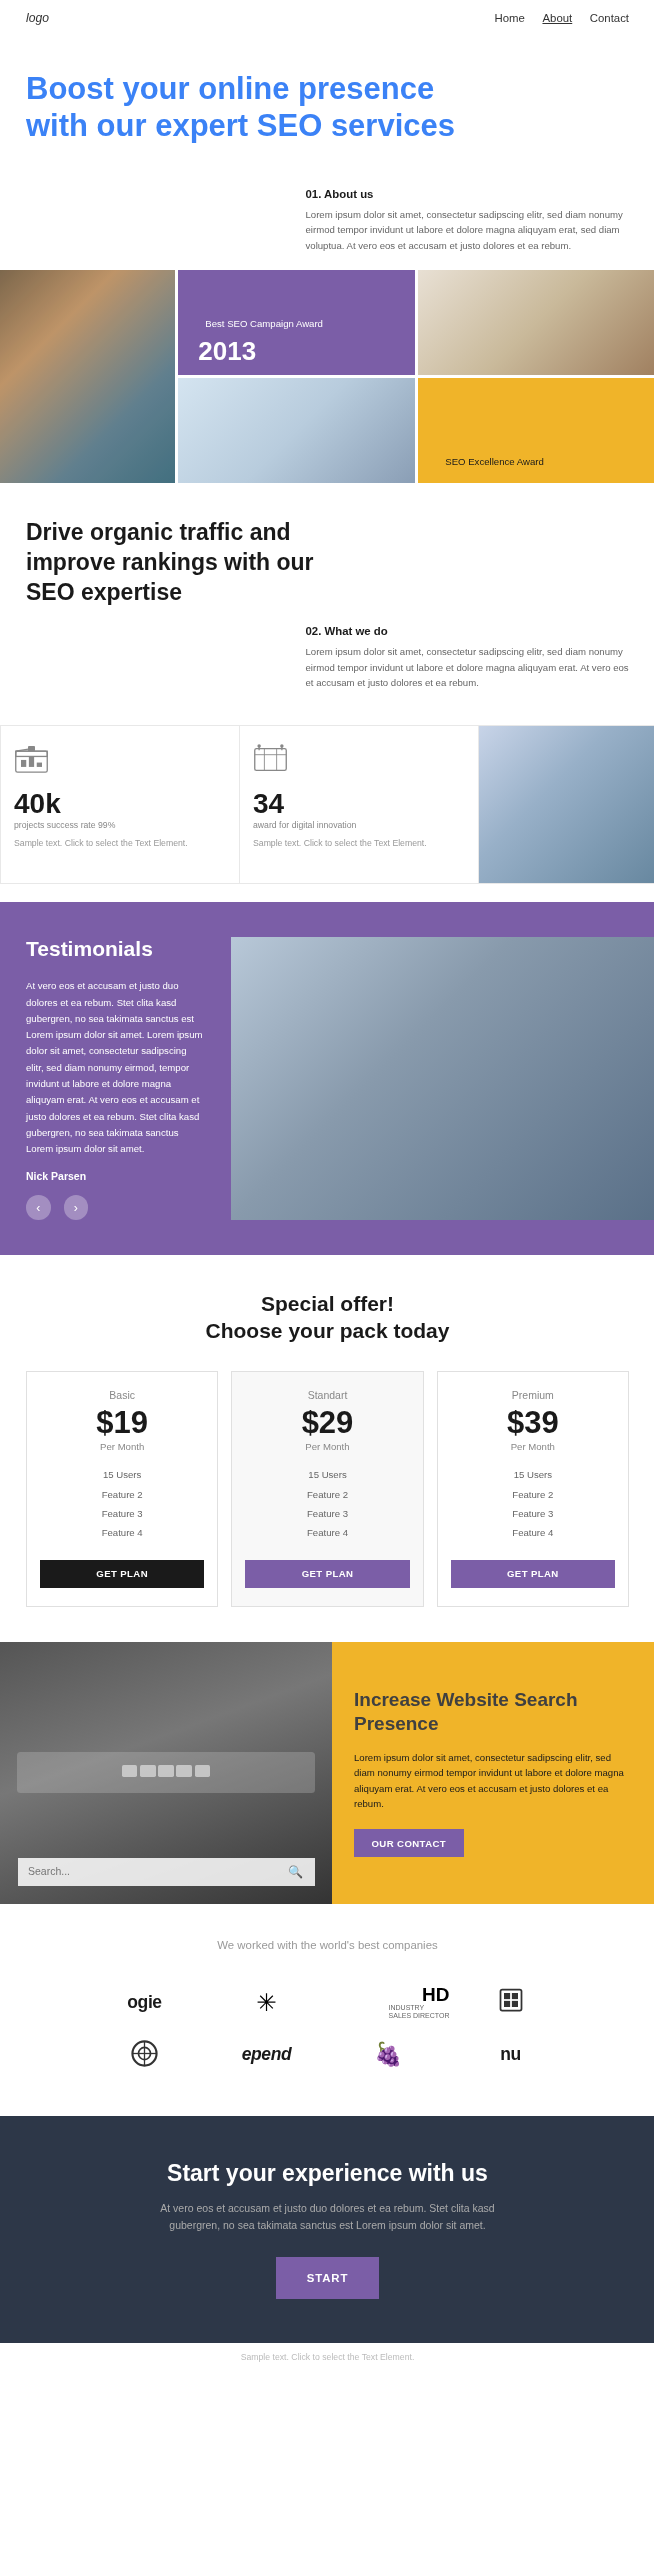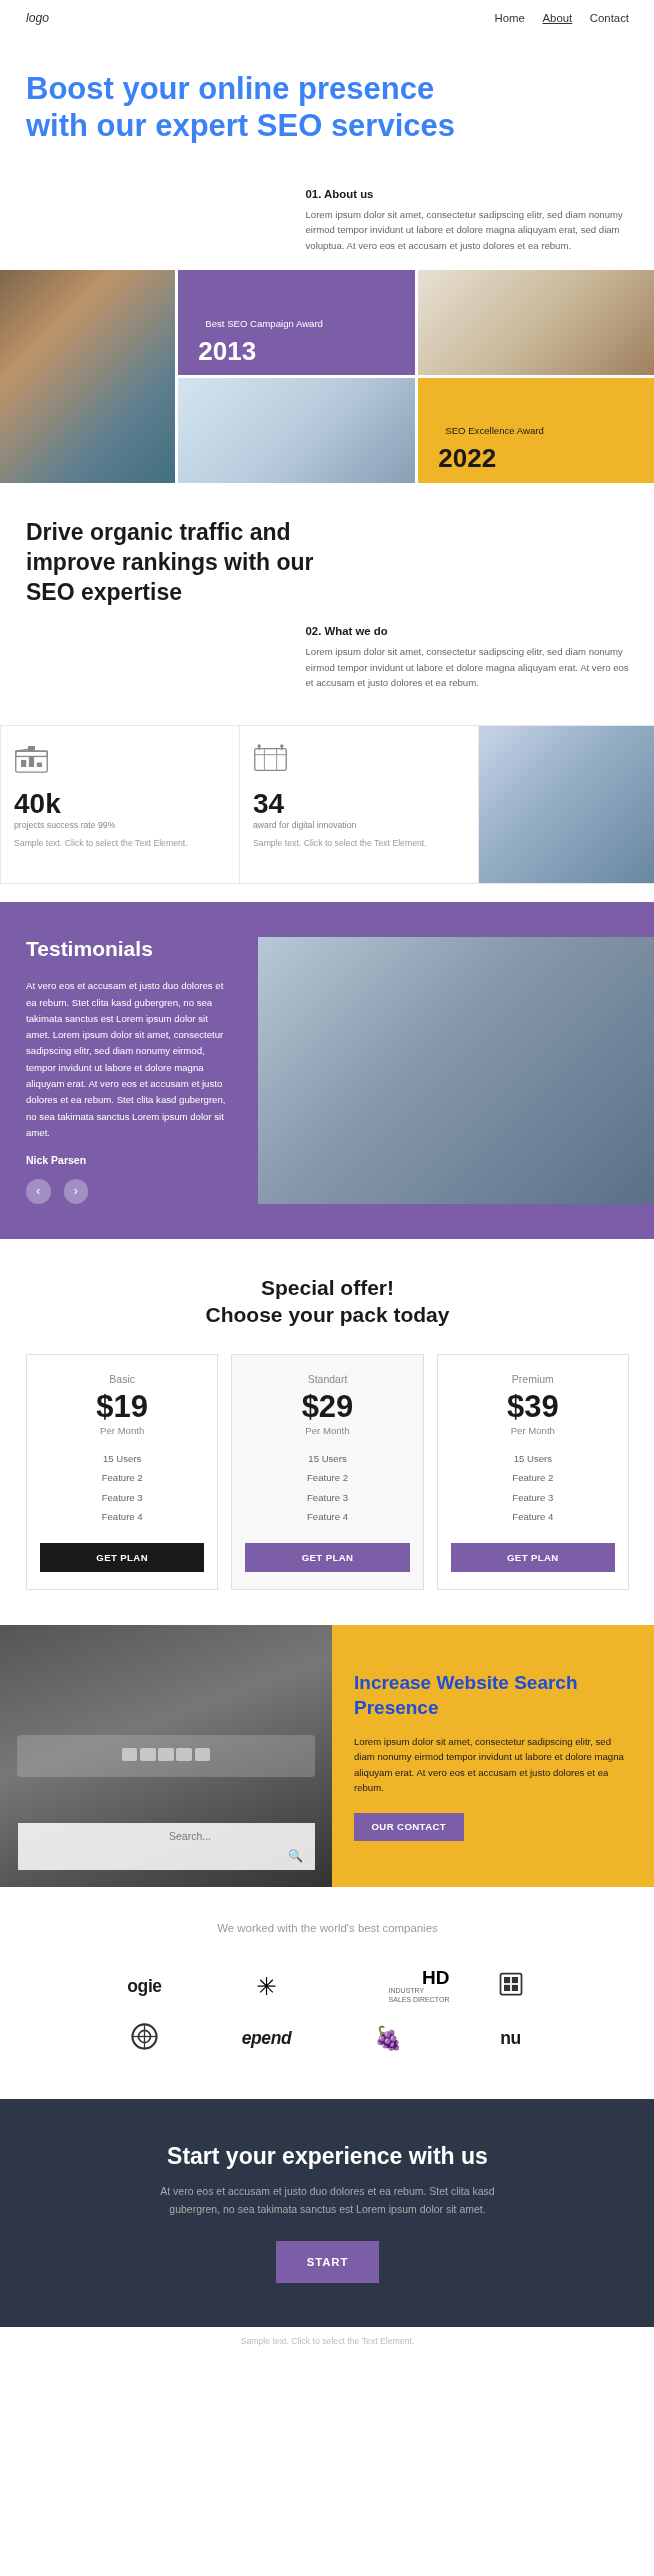--- a/index.html
+++ b/index.html
@@ -54,21 +54,21 @@
     .stat-icon { font-size: 24.5px; color: #888; margin-bottom: 7px; }
     .stat-num { font-size: 28px; font-weight: 800; color: #1a1a1a; }
     .stat-label { font-size: 8.7px; color: #888; margin-bottom: 7px; }
     .stat-desc { font-size: 8.7px; color: #999; line-height: 1.5; }
     
     .stat-photo { width: 175px; overflow: hidden; }
     .photo-office { background: linear-gradient(135deg, #c8d4e8 0%, #98b0c8 40%, #6888a0 100%); width: 100%; height: 100%; min-height: 157px; }
 
     
     .testimonials { background: #7b5ea7; padding: 35px 0; margin: 17.5px 0 0; display: flex; min-height: 245px; }
-    .testimonials-left { width: 258px; padding: 0 26px; color: #fff; flex-shrink: 0; }
+    .testimonials-left { width: 231px; padding: 0 26px; color: #fff; flex-shrink: 0; }
     .testimonials-left h2 { font-size: 21px; font-weight: 800; margin-bottom: 17.5px; }
     .testimonial-text { font-size: 9.6px; line-height: 1.7; margin-bottom: 13px; }
     .testimonial-author { font-size: 10.5px; font-weight: 700; }
     .testimonial-nav { display: flex; gap: 13px; margin-top: 13px; }
     .nav-btn { width: 24.5px; height: 24.5px; border-radius: 50%; background: rgba(255,255,255,0.3); color: #fff; border: none; cursor: pointer; display: flex; align-items: center; justify-content: center; font-size: 12.2px; }
     .testimonials-right { flex: 1; background: linear-gradient(135deg, #8b9eb5 0%, #6b7e95 40%, #4a5e70 100%); position: relative; }
     .photo-meeting { width: 100%; height: 100%; background: linear-gradient(135deg, #b8c8d8 0%, #889aac 40%, #5a7088 100%); }
 
     
     .pricing { padding: 35px 26px; text-align: center; }
@@ -81,26 +81,26 @@
     .plan-period { font-size: 9.6px; color: #888; margin-bottom: 13px; }
     .plan-features { list-style: none; font-size: 9.6px; color: #666; line-height: 2; margin-bottom: 17.5px; }
     .plan-btn { width: 100%; padding: 8.7px; border: none; font-size: 9.6px; font-weight: 700; cursor: pointer; letter-spacing: 0.4px; }
     .plan-btn.dark { background: #1a1a1a; color: #fff; }
     .plan-btn.purple { background: #7b5ea7; color: #fff; }
 
     
     .search-presence { position: relative; min-height: 262px; display: flex; }
     .sp-photo { width: 332px; background: linear-gradient(135deg, #555 0%, #777 40%, #444 100%); flex-shrink: 0; position: relative; }
     .sp-overlay { position: absolute; bottom: 17.5px; left: 17.5px; right: 17.5px; }
-    .search-bar { background: rgba(255,255,255,0.85); padding: 7px 10.5px; display: flex; align-items: flex-end; gap: 7px; flex-direction: column; }
+    .search-bar { background: rgba(255,255,255,0.85); padding: 7px 10.5px; display: flex; align-items: flex-start; gap: 7px; }
     .search-bar input { border: none; background: transparent; font-size: 10.5px; color: #888; flex: 1; outline: none; }
     .search-icon-sym { font-size: 12.2px; color: #888; }
     
     .sp-content { flex: 1; background: #f0b429; padding: 26px 22px; display: flex; flex-direction: column; justify-content: center; }
-    .sp-content h2 { font-size: 19px; font-weight: 800; color: #1d4ed8; margin-bottom: 13px; line-height: 1.3; }
+    .sp-content h2 { font-size: 19px; font-weight: 800; color: #404040; margin-bottom: 13px; line-height: 1.3; }
     .sp-content p { font-size: 9.6px; color: #1a1a1a; line-height: 1.6; margin-bottom: 17.5px; }
     .our-contact-btn { background: #7b5ea7; color: #fff; border: none; padding: 8.7px 17.5px; font-size: 9.6px; font-weight: 700; cursor: pointer; width: fit-content; letter-spacing: 0.4px; }
 
     
     .partners { padding: 35px 26px; text-align: center; }
     .partners-title { font-size: 11.4px; color: #999; margin-bottom: 26px; }
     .partners-logos { display: flex; flex-wrap: wrap; justify-content: center; align-items: center; gap: 0; }
     .partner-logo { width: 122px; height: 52px; display: flex; align-items: center; justify-content: center; }
     .partner-name { font-size: 17.5px; font-weight: 800; color: #1a1a1a; letter-spacing: -0.4px; }
     .partner-name.italic { font-style: italic; }
@@ -156,21 +156,20 @@
     <div class="photo-woman-stand"></div>
   </div>
 
   <div class="img-cell">
     <div class="photo-tablet"></div>
   </div>
 
   <div class="img-cell yellow-bg" style="position:relative;">
     <div class="overlay">
       <div class="award-badge">SEO Excellence Award</div>
-      <div class="award-year">2022</div>
     </div>
   </div>
 </div>
 
 <section class="drive-section">
   <h2>Drive organic traffic and improve rankings with our SEO expertise</h2>
   <div class="what-we-do-row">
     <div style="flex:0 0 262px;"></div>
     <div class="what-we-do-text">
       <div class="section-label">02. What we do</div>

